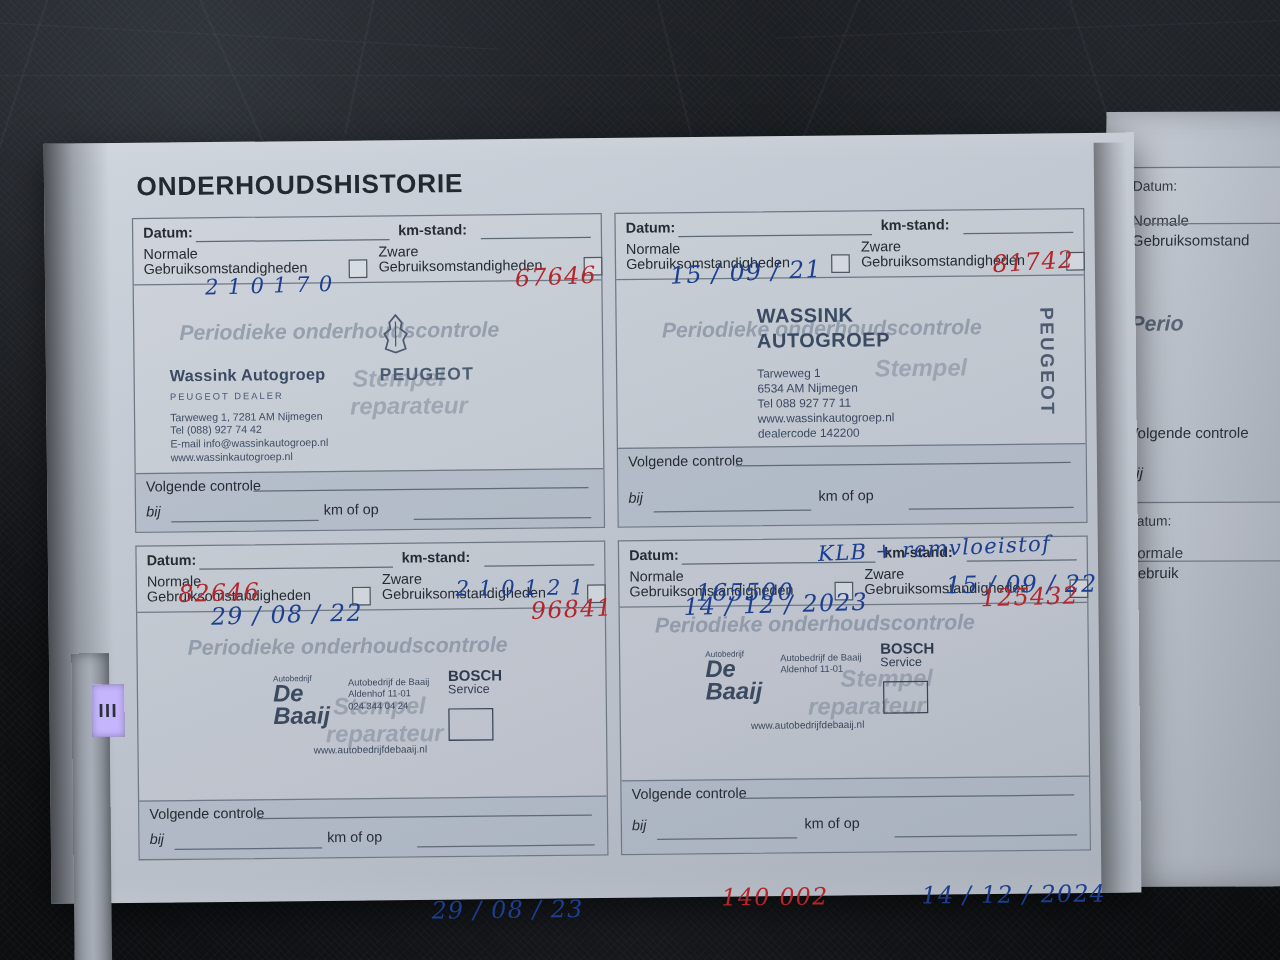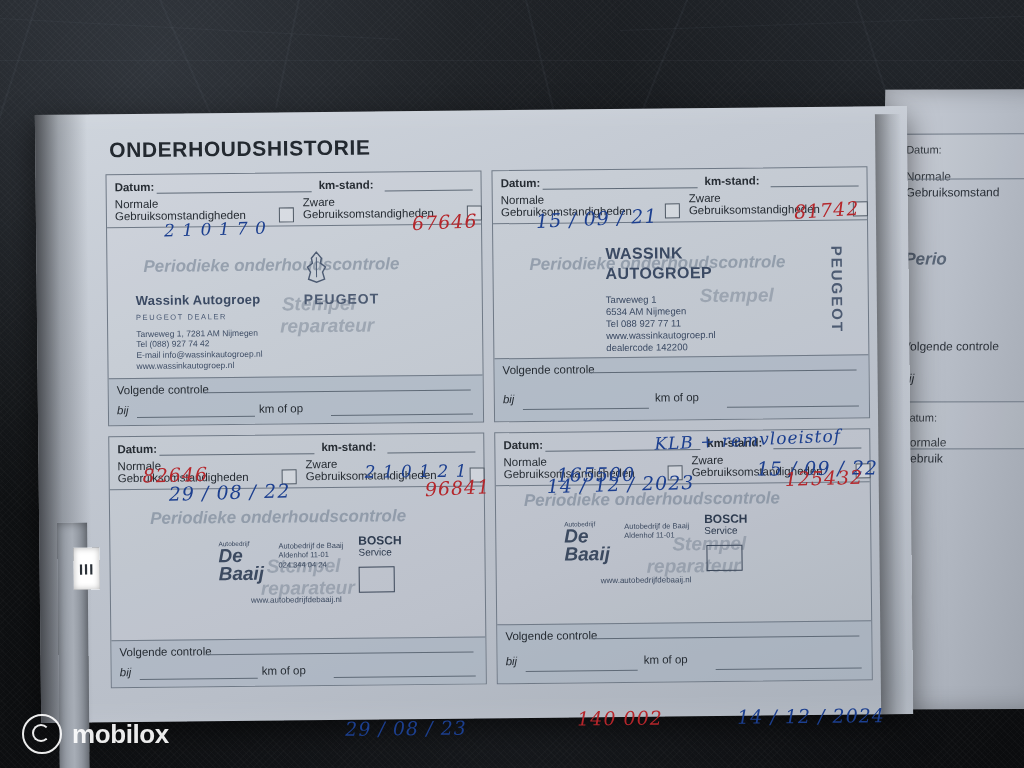--- a/index.html
+++ b/index.html
@@ -100,21 +100,21 @@
     height: 262px;
     background: linear-gradient(90deg, #8d939c 0%, #a7adb6 50%, #7d838c 100%);
     box-shadow: inset 0 0 10px rgba(0,0,0,0.4);
   }
   .spine-tab {
     position: absolute;
     left: 54px;
     top: 455px;
     width: 26px;
     height: 42px;
-    background: #ffffff;
+    background: #c4b5fd;
     display: flex;
     align-items: center;
     justify-content: center;
     color: #2c3239;
     font-size: 15px;
     font-weight: bold;
     letter-spacing: 1px;
     box-shadow: inset 0 0 6px rgba(0,0,0,0.3);
   }
   .gutter-fold {
@@ -582,18 +582,14 @@
 
         <span class="hw big" style="left:452px; top:348px; transform:rotate(-1deg);">14 / 12 / 2023</span>
         <span class="hw big red" style="left:690px; top:344px; transform:rotate(-1deg);">125432</span>
         <span class="hw big red" style="left:480px; top:582px;">140 002</span>
         <span class="hw big" style="left:640px; top:582px;">14 / 12 / 2024</span>
       </div>
 
     </div>
   </div>
 
-  <div class="mobilox">
-    <span class="ring"></span>
-    <span class="txt">mobilox</span>
-  </div>
 
 </div>
 
 </body></html>

